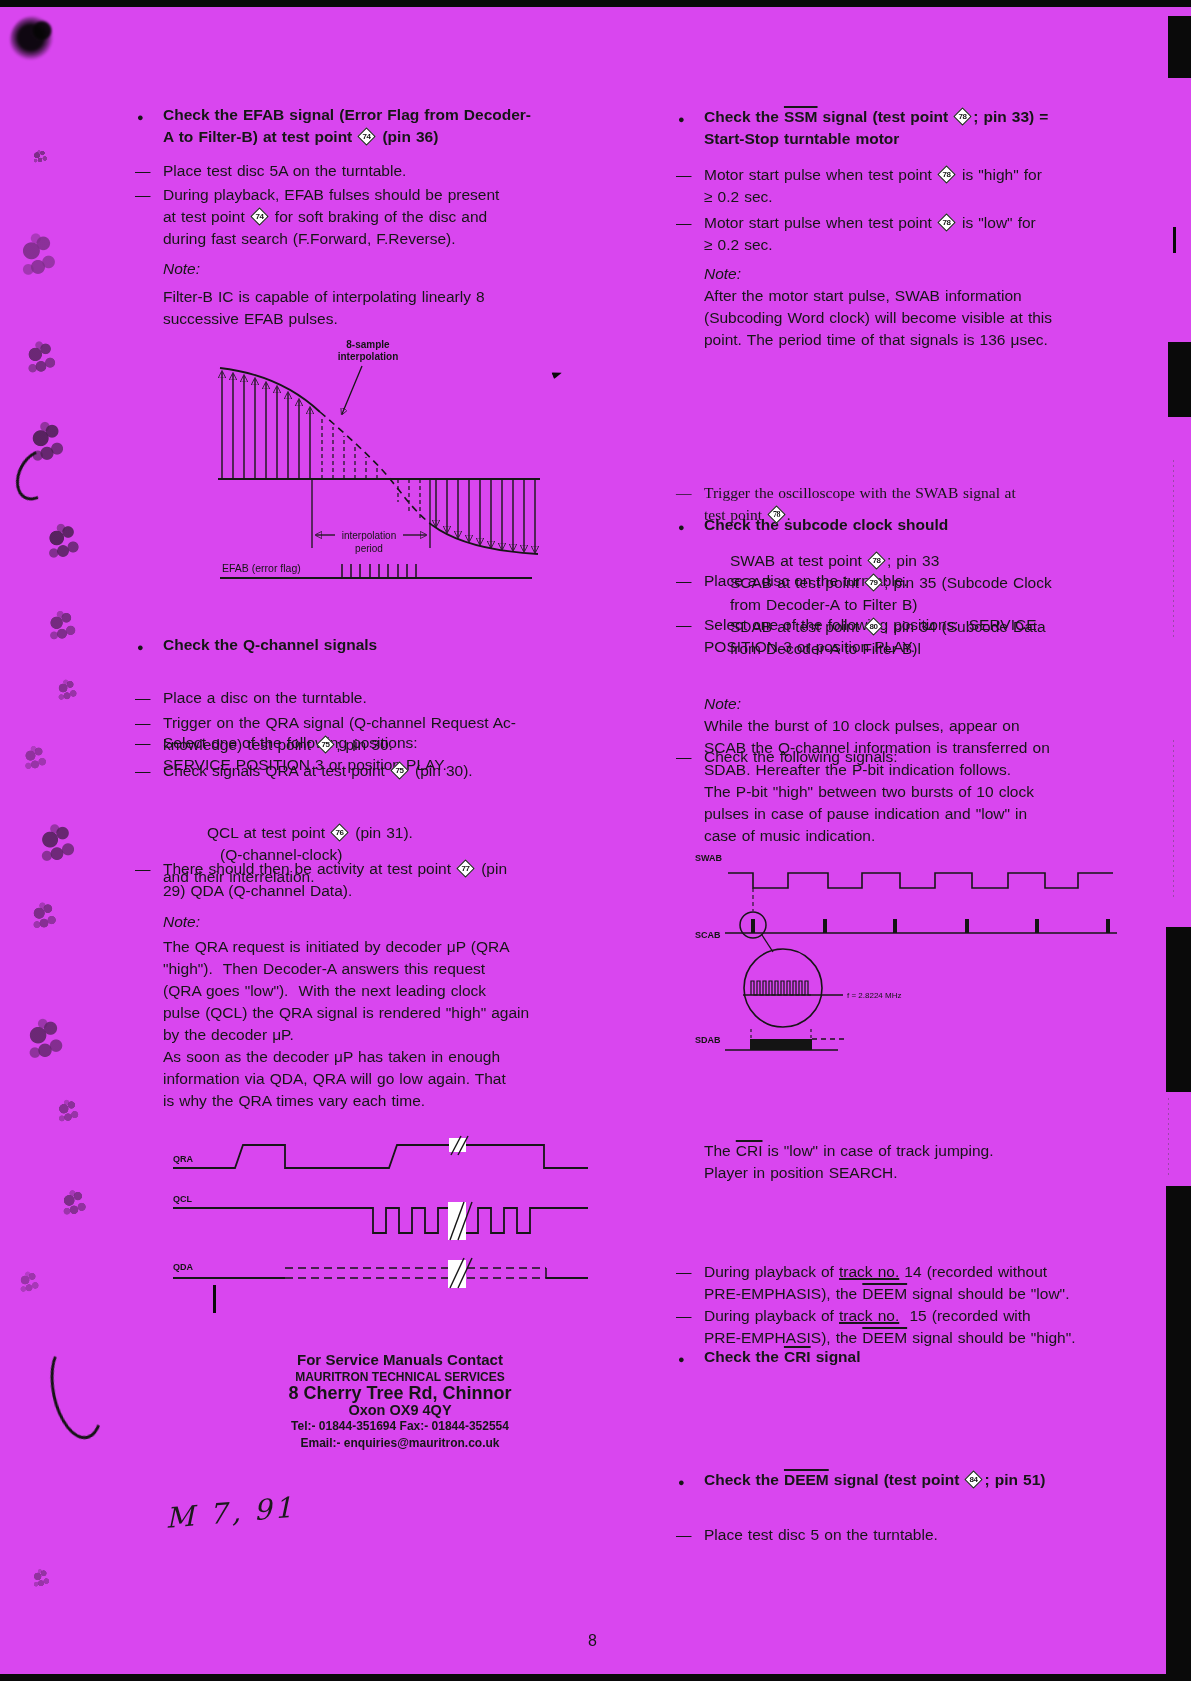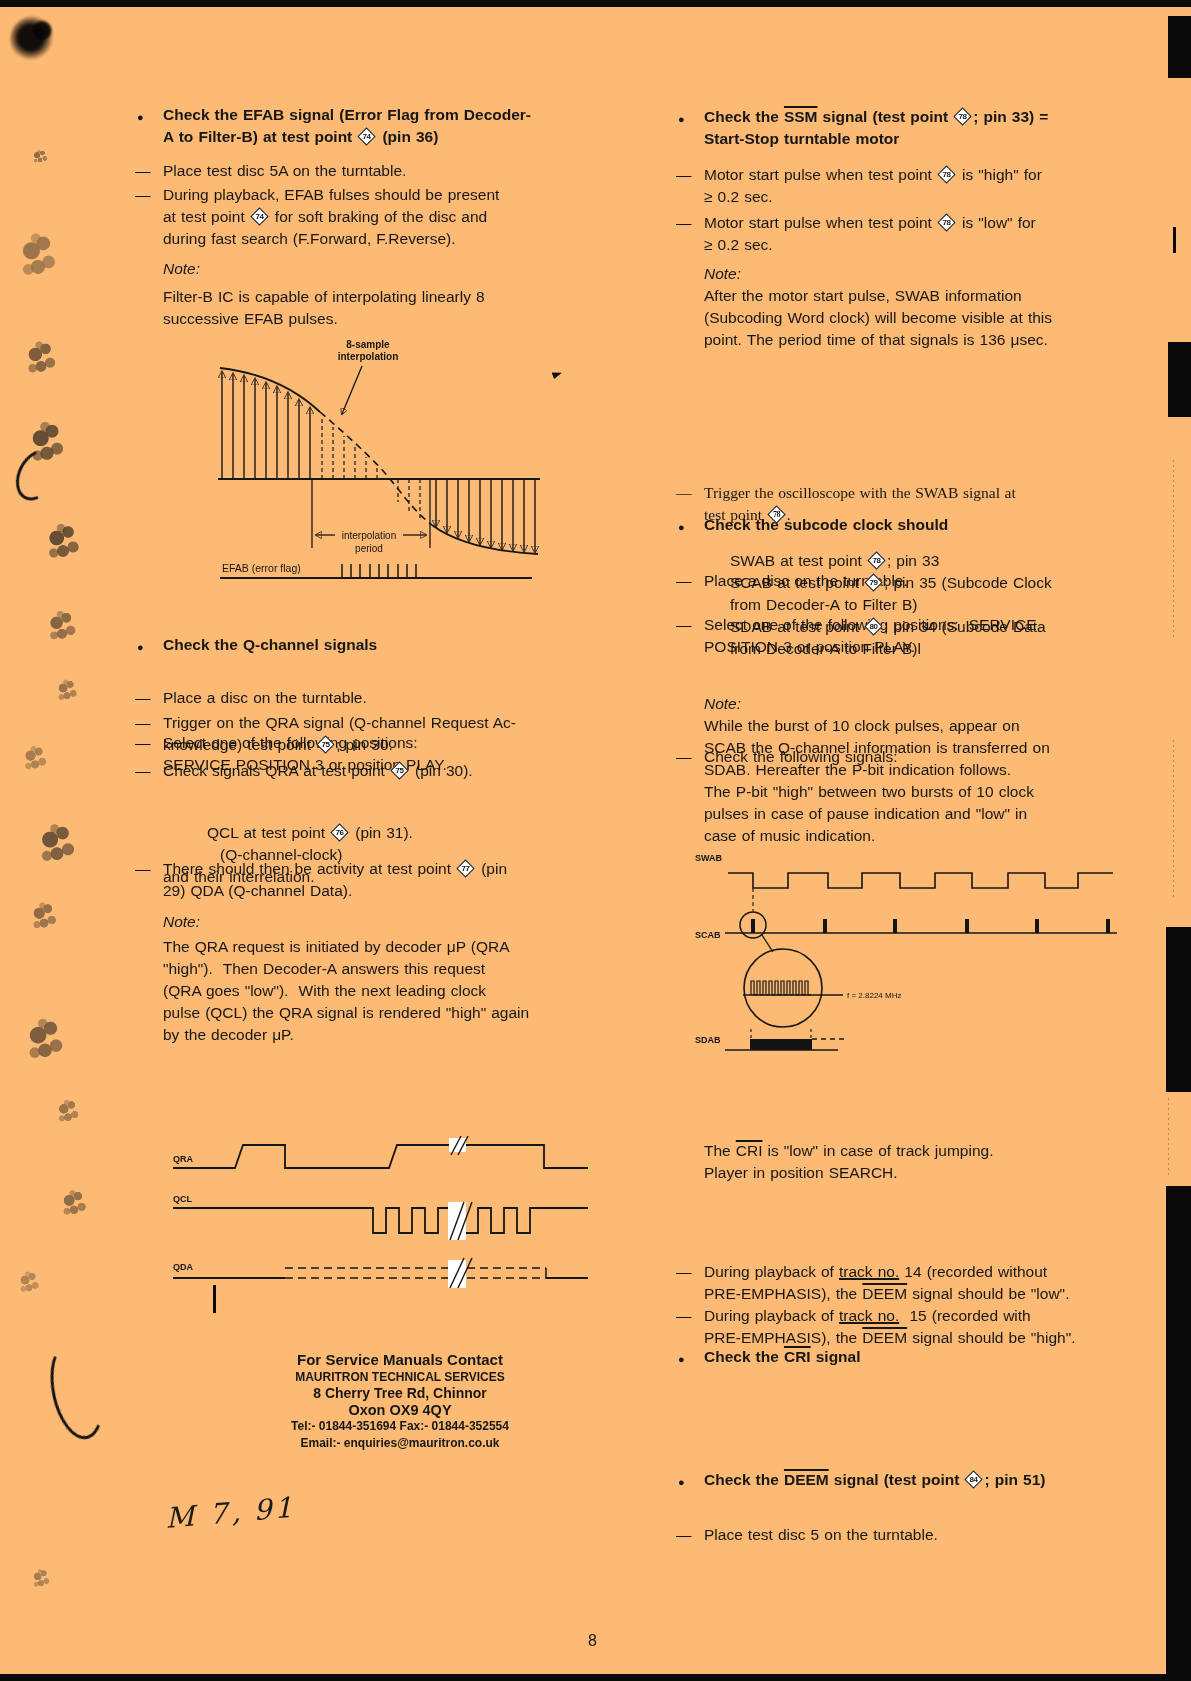--- a/index.html
+++ b/index.html
@@ -1,34 +1,34 @@
 <!DOCTYPE html>
 <html><head>
 <meta charset="utf-8">
 <style>
   html,body{margin:0;padding:0;background:#9a9a9a;}
-  .page{position:relative;width:1191px;height:1681px;background:#fdba74;overflow:hidden;
+  .page{position:relative;width:1191px;height:1681px;background:#d946ef;overflow:hidden;
         font-family:"Liberation Sans",sans-serif;color:#161616;}
   .abs{position:absolute;}
   .ln{position:relative;white-space:pre-wrap;font-size:15.5px;line-height:22px;word-spacing:.05em;}
   .hb .ln, .ln.hb{font-weight:700;}
   .it{font-style:italic;}
   .pre{white-space:pre-wrap;}
   .dash::before{content:"—";position:absolute;left:-28px;top:0;}
   .bullet::before{content:"\25CF";position:absolute;left:-26px;top:2px;font-size:11px;}
   .ov{text-decoration:overline;text-decoration-thickness:1.5px;}
   .un{text-decoration:underline;text-decoration-thickness:1.5px;}
   .tp{display:inline-block;width:11px;height:11px;border:1.6px solid #161616;
       transform:rotate(45deg);margin:0 4px 0 3px;vertical-align:-1px;position:relative;background:#fff;}
   .tpn{position:absolute;inset:-2px;transform:rotate(-45deg);font-size:8px;font-weight:700;
        font-style:normal;display:flex;align-items:center;justify-content:center;letter-spacing:-.5px;}
   .contact{text-align:center;font-weight:700;line-height:16.5px;}
   .contact .c1{font-size:15px;}
   .contact .c2,.contact .c5,.contact .c6{font-size:12px;}
-  .contact .c3{font-size:14px;}
+  .contact .c3{font-size:18px;}
   .contact .c4{font-size:14.5px;}
   .bar{position:absolute;background:#0a0a0a;}
   .sm{position:absolute;border-radius:50%;filter:blur(.6px);background:
       radial-gradient(circle at 35% 40%, rgba(15,15,15,.9) 0 17%, transparent 19%),
       radial-gradient(circle at 62% 28%, rgba(15,15,15,.85) 0 12%, transparent 14%),
       radial-gradient(circle at 50% 66%, rgba(15,15,15,.8) 0 14%, transparent 16%),
       radial-gradient(circle at 28% 70%, rgba(15,15,15,.6) 0 9%, transparent 11%),
       radial-gradient(circle at 74% 58%, rgba(15,15,15,.7) 0 12%, transparent 14%),
       radial-gradient(circle at 45% 20%, rgba(15,15,15,.5) 0 8%, transparent 10%);}
   .sm.dark{filter:blur(.8px);background:
@@ -191,20 +191,23 @@
     <div class="ln"><span>29) QDA (Q-channel Data).</span></div>
   </section>
 
   <section class="abs" style="left:163px;top:911px;width:456px;">
     <div class="ln it">Note:</div>
     <div class="ln pre" style="margin-top:3px;">The QRA request is initiated by decoder μP (QRA
 "high").  Then Decoder-A answers this request
 (QRA goes "low").  With the next leading clock
 pulse (QCL) the QRA signal is rendered "high" again
 by the decoder μP.</div>
+    <div class="ln pre">As soon as the decoder μP has taken in enough
+information via QDA, QRA will go low again. That
+is why the QRA times vary each time.</div>
   </section>
 
   <svg class="abs" style="left:150px;top:1110px;" width="470" height="190" viewBox="0 0 470 190">
     <text x="23" y="52" font-size="9" font-weight="bold">QRA</text>
     <path d="M 23 58 H 85 L 93 35 H 135 L 135 58 H 239 L 247 35 H 394 L 394 58 H 438" stroke-width="1.8"></path>
     <rect x="299" y="28" width="17" height="14" fill="#fff" stroke="none"></rect>
     <line x1="301" y1="45" x2="311" y2="26" stroke-width="1.4"></line>
       <line x1="308" y1="45" x2="318" y2="26" stroke-width="1.4"></line>
     <text x="23" y="92" font-size="9" font-weight="bold">QCL</text>
     <path d="M 23 98 H 223 V 123 H 236 V 98 H 249 V 123 H 262 V 98 H 275 V 123 H 288 V 98 H 301" stroke-width="1.8"></path>

